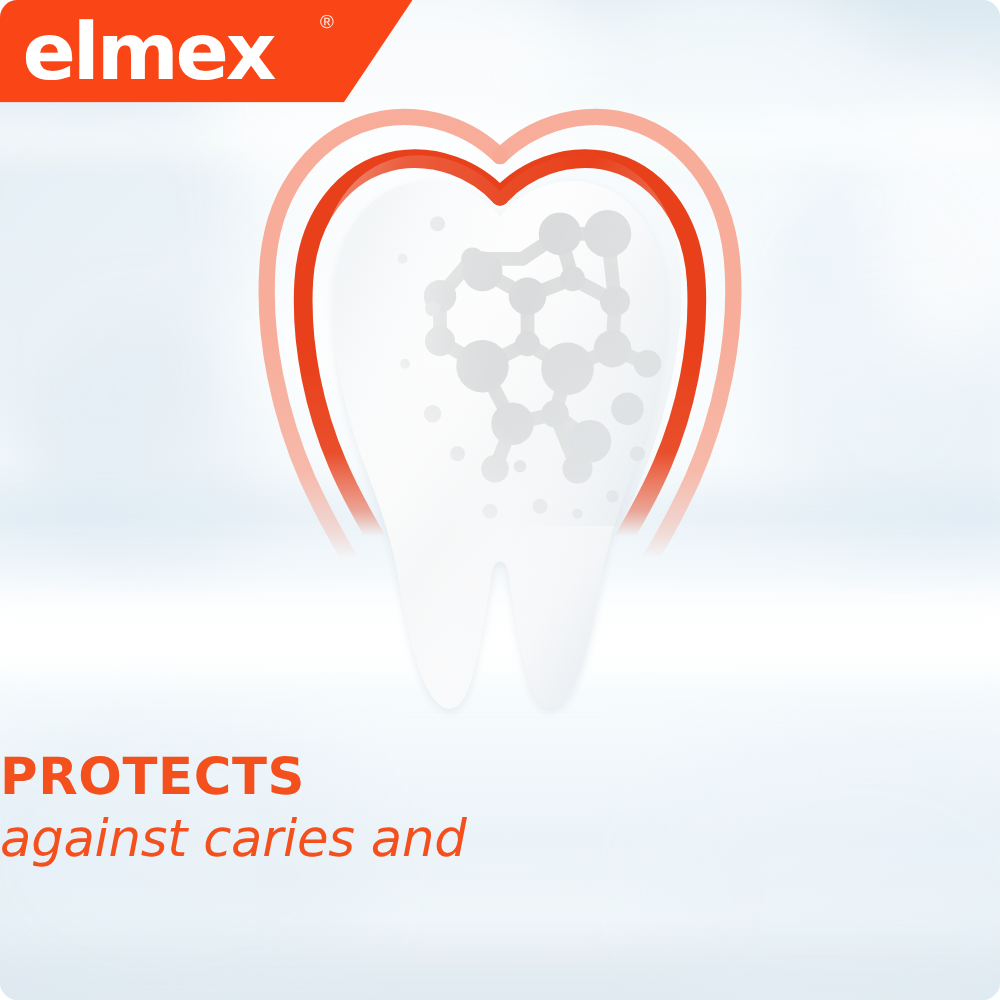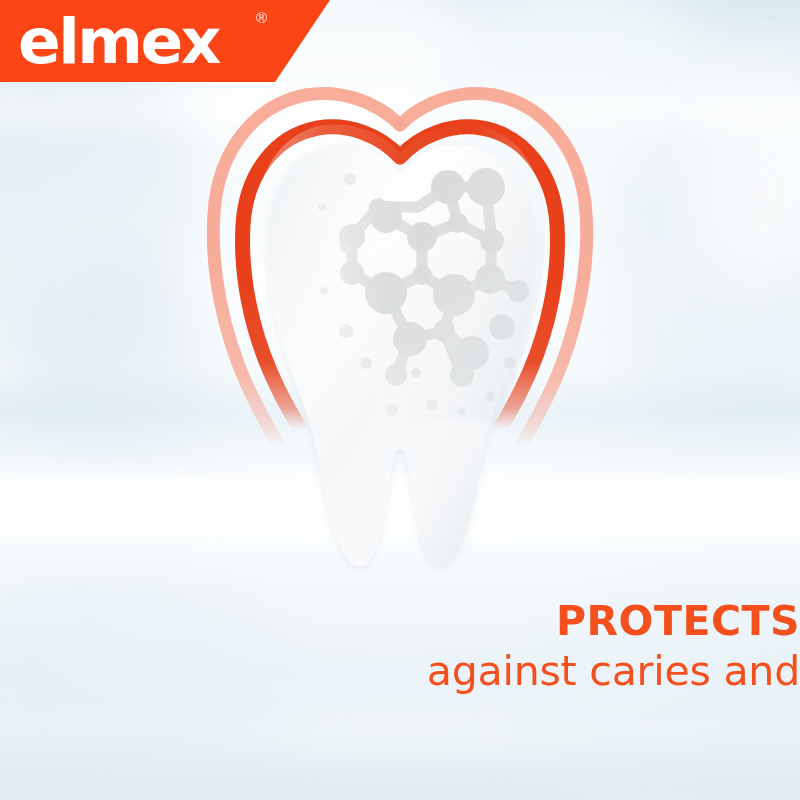--- a/index.html
+++ b/index.html
@@ -10,20 +10,21 @@
     overflow: hidden;
     font-family: "Liberation Sans", sans-serif;
   }
 
   #ad {
     position: relative;
     width: 800px;
     height: 800px;
     overflow: hidden;
     background: #eef4f8;
+    border-radius: 14px;
   }
 
   
   .bg-base {
     position: absolute;
     inset: 0;
     background:
       linear-gradient(180deg,
         #dce9f1 0%,
         #e9f2f7 8%,
@@ -99,39 +100,39 @@
     left: 200px; top: 95px;
     width: 400px; height: 480px;
   }
   .tooth-wrap svg { display: block; width: 400px; height: 480px; overflow: visible; }
 
   
   .claim {
     position: absolute;
     left: 0; right: 0;
     top: 596px;
-    text-align: right;
+    text-align: left;
     color: #f4501e;
     font-family: "DejaVu Sans", sans-serif;
-    padding-left: 17px;
   }
   .claim-line-1 {
     display: block;
     font-size: 41px;
     font-weight: 700;
     letter-spacing: .5px;
     line-height: 50px;
   }
   .claim-line-2,
   .claim-line-3 {
     display: block;
     font-size: 41px;
     font-weight: 400;
     letter-spacing: -.2px;
     line-height: 50px;
+    font-style: italic;
   }
 </style>
 </head>
 <body>
 
 <div id="ad">
 
   <div class="bg-base"></div>
 
   <div class="bg-blobs">

